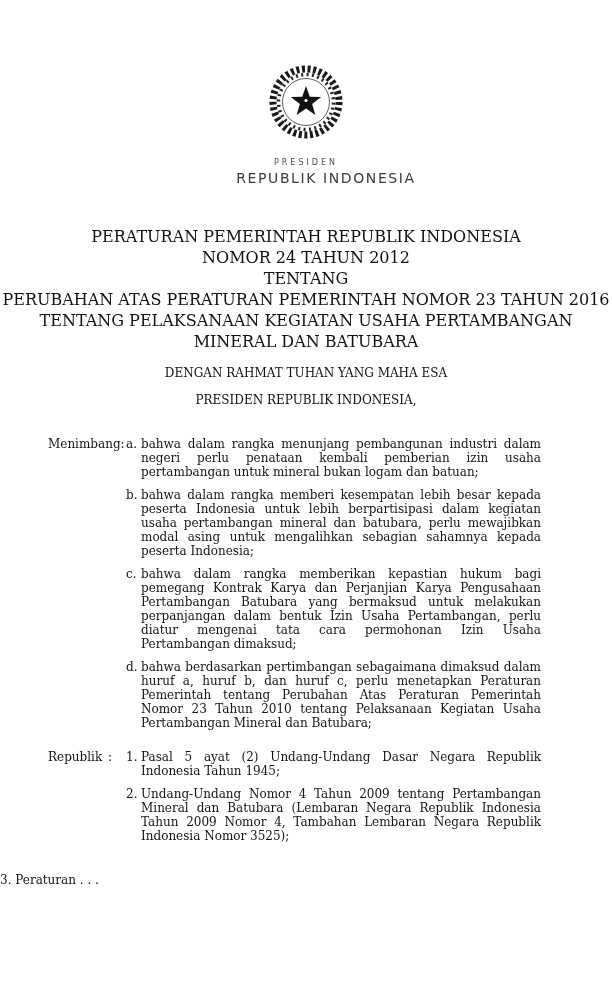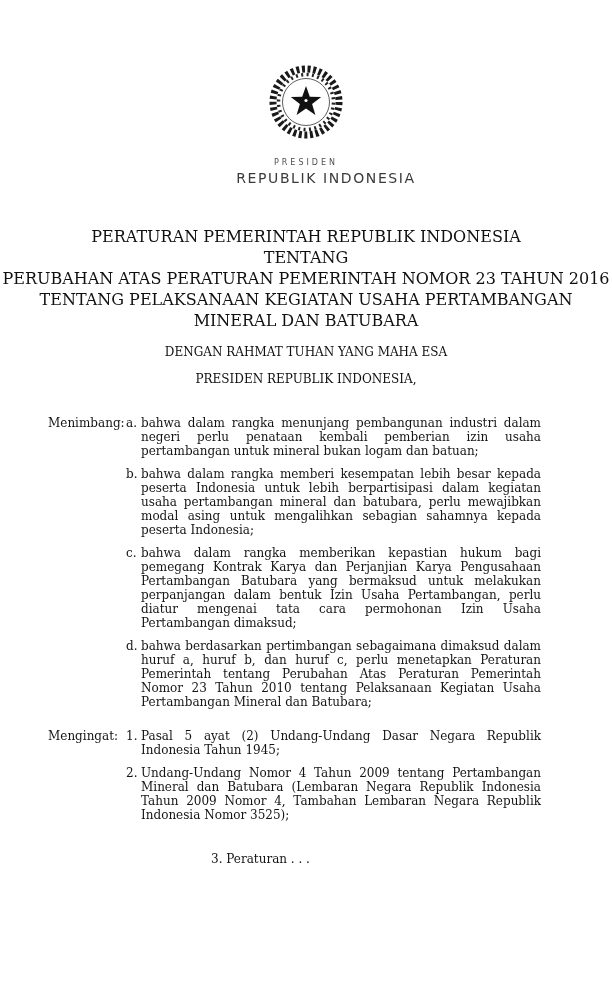--- a/index.html
+++ b/index.html
@@ -18,21 +18,21 @@
   .sections{margin-top:30px;padding:0 71px 0 48px;font-size:12px;line-height:14px;}
   .section{display:flex;}
   .section + .section{margin-top:20px;}
   .label-col{width:64px;flex-shrink:0;display:flex;justify-content:space-between;}
   .label-gap{width:14px;flex-shrink:0;}
   .items-col{flex:1;min-width:0;}
   .item{display:flex;}
   .item + .item{margin-top:9px;}
   .marker{width:15px;flex-shrink:0;}
   .itext{flex:1;text-align:justify;}
-  .catchword{margin-top:30px;padding-right:91px;text-align:center;font-size:12px;}
+  .catchword{margin-top:30px;padding-right:91px;text-align:left;font-size:12px;}
 </style>
 </head>
 <body>
 
 <div class="page">
 
   <div class="emblem-wrap">
     <span>
       <svg width="84" height="84" viewBox="0 0 84 84" aria-hidden="true">
         <circle cx="42" cy="42" r="33" fill="none" stroke="#1a1a1a" stroke-width="7" stroke-dasharray="3 2.6"></circle>
@@ -44,20 +44,21 @@
     </span>
   </div>
 
   <div class="emblem-caption">
     <div class="cap1">PRESIDEN</div>
     <div class="cap2">REPUBLIK INDONESIA</div>
   </div>
 
   <div class="title-block">
     <div>PERATURAN PEMERINTAH REPUBLIK INDONESIA</div>
+    <div>NOMOR 24 TAHUN 2012</div>
     <div>TENTANG</div>
     <div>PERUBAHAN ATAS PERATURAN PEMERINTAH NOMOR 23 TAHUN 2016</div>
     <div>TENTANG PELAKSANAAN KEGIATAN USAHA PERTAMBANGAN</div>
     <div>MINERAL DAN BATUBARA</div>
   </div>
 
   <div class="invocation">DENGAN RAHMAT TUHAN YANG MAHA ESA</div>
   <div class="issuer">PRESIDEN REPUBLIK INDONESIA,</div>
 
   <div class="sections">
@@ -83,21 +84,21 @@
         </div>
         <div class="item">
           <div class="marker">d.</div>
           <div class="itext">bahwa berdasarkan pertimbangan sebagaimana dimaksud dalam huruf a, huruf b, dan huruf c, perlu menetapkan Peraturan Pemerintah tentang Perubahan Atas Peraturan Pemerintah Nomor 23 Tahun 2010 tentang Pelaksanaan Kegiatan Usaha Pertambangan Mineral dan Batubara;</div>
         </div>
       </div>
     </div>
 
     <div class="section">
       <div class="label-col">
-        <span>Mengingat</span>
+        <span>Republik</span>
         <span>:</span>
       </div>
       <div class="label-gap"></div>
       <div class="items-col">
         <div class="item">
           <div class="marker">1.</div>
           <div class="itext">Pasal 5 ayat (2) Undang-Undang Dasar Negara Republik Indonesia Tahun 1945;</div>
         </div>
         <div class="item">
           <div class="marker">2.</div>

